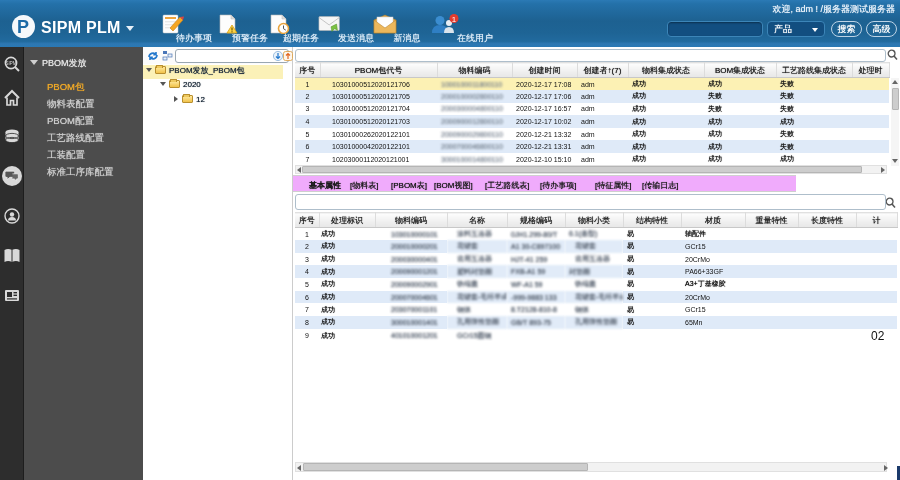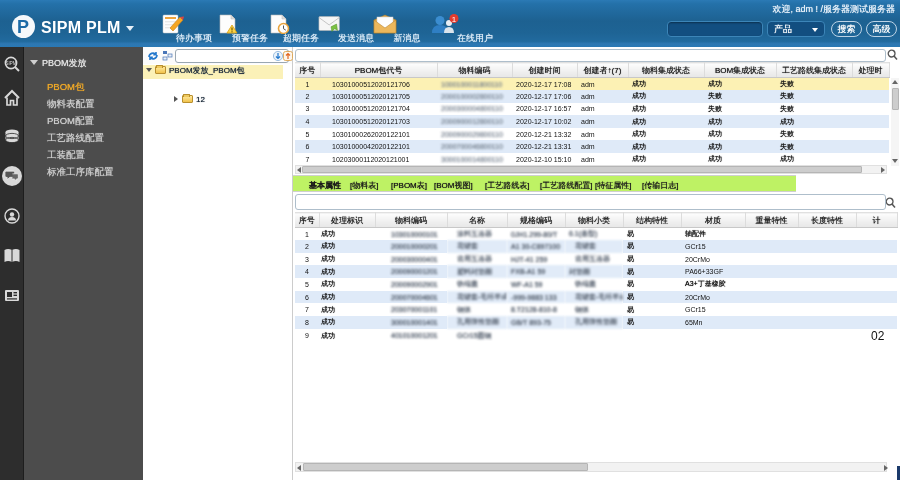--- a/index.html
+++ b/index.html
@@ -58,21 +58,21 @@
 th { background:linear-gradient(#fdfdfd,#efefef 60%,#e7e7e7); border-right:1px solid #dcdcdc; border-bottom:1px solid #c8c8c8; border-top:1px solid #e0e0e0; font-weight:normal; font-size:8px; color:#222; padding:0; white-space:nowrap; overflow:hidden; }
 td { font-size:7px; color:#111; padding:0 0 0 4px; white-space:nowrap; overflow:hidden; }
 tr.even td { background:#dfeaf8; }
 tr.sel td { background:#fcf1b4; }
 
 
 .sb { position:absolute; background:#f2f2f2; border:1px solid #e0e0e0; }
 .sbthumb { position:absolute; background:#cdcdcd; border:1px solid #b5b5b5; border-radius:1px; }
 .arr { position:absolute; width:0; height:0; }
 
-#tabbar { position:absolute; left:0; top:128px; width:503px; height:17px; background:#bef264; border-top:1px solid #d0d0d0; border-bottom:1px solid #cfcfcf; font-size:8px; color:#1a1a1a; }
+#tabbar { position:absolute; left:0; top:128px; width:503px; height:17px; background:#f0abfc; border-top:1px solid #d0d0d0; border-bottom:1px solid #cfcfcf; font-size:8px; color:#1a1a1a; }
 .tab { position:absolute; top:4px; }
 </style>
 </head>
 <body>
 <div id="stage">
 
   <div id="hdr" class="abs"></div>
   <div id="logoCircle" class="abs"></div>
   <div id="logoP" class="abs">P</div>
   <div id="logoTxt" class="abs">SIPM PLM</div>
@@ -200,20 +200,21 @@
       <svg style="position:absolute;left:130px;top:4px;width:10px;height:10px" viewBox="0 0 10 10">
           <circle cx="5" cy="5" r="4.6" fill="#eaf2fa" stroke="#7aa8d4" stroke-width=".7"></circle>
           <path d="M5 2 v5 M3 5.5 L5 7.5 L7 5.5" stroke="#2277cc" stroke-width="1.2" fill="none"></path>
         </svg>
       <svg style="position:absolute;left:140px;top:4px;width:10px;height:10px" viewBox="0 0 10 10">
           <rect x=".5" y=".5" width="9" height="9" rx="2" fill="#fdf6ec" stroke="#d99a3d" stroke-width=".8"></rect>
           <path d="M5 8 v-5 M3 4.5 L5 2.5 L7 4.5" stroke="#e2641e" stroke-width="1.2" fill="none"></path>
         </svg>
     </div>
     <div class="trow zh" style="top:18px;background:#fbf1b8;"><span style="margin-left:3px" class="tri-d"></span><span class="folder"></span>PBOM发放_PBOM包</div>
+    <div class="trow zh" style="top:33px"><span style="margin-left:17px" class="tri-d"></span><span class="folder"></span>2020</div>
     <div class="trow zh" style="top:48px"><span style="margin-left:31px" class="tri-r"></span><span class="folder"></span>12</div>
   </div>
 
   <div id="main" class="abs">
 
     <div class="srchrow" style="top:2px;height:13px"></div>
     <svg class="abs" style="left:594px;top:2px;width:11px;height:12px" viewBox="0 0 11 12">
         <circle cx="4.6" cy="4.6" r="3.4" fill="none" stroke="#555" stroke-width="1.3"></circle>
         <line x1="7" y1="7" x2="10" y2="10.5" stroke="#555" stroke-width="1.5"></line>
       </svg>
@@ -335,21 +336,21 @@
     <div class="sbthumb" style="left:9px;top:119px;width:560px;height:7px"></div>
     <div class="arr" style="left:4px;top:120px;border-top:3px solid transparent;border-bottom:3px solid transparent;border-right:4px solid #666"></div>
     <div class="arr" style="left:588px;top:120px;border-top:3px solid transparent;border-bottom:3px solid transparent;border-left:4px solid #666"></div>
 
     <div id="tabbar">
       <span class="tab zh" style="left:16px;font-weight:bold">基本属性</span>
       <span class="tab zh" style="left:57px">[物料表]</span>
       <span class="tab zh" style="left:98px">[PBOM表]</span>
       <span class="tab zh" style="left:141px">[BOM视图]</span>
       <span class="tab zh" style="left:192px">[工艺路线表]</span>
-      <span class="tab zh" style="left:247px">[工艺路线配置]</span>
+      <span class="tab zh" style="left:247px">[待办事项]</span>
       <span class="tab zh" style="left:302px">[特征属性]</span>
       <span class="tab zh" style="left:349px">[传输日志]</span>
     </div>
 
     <div class="srchrow" style="top:147px;height:16px"></div>
 
     <table class="abs" style="left:2px;top:165px;width:602px">
       <colgroup>
           <col style="width:24px">
           <col style="width:56px">

